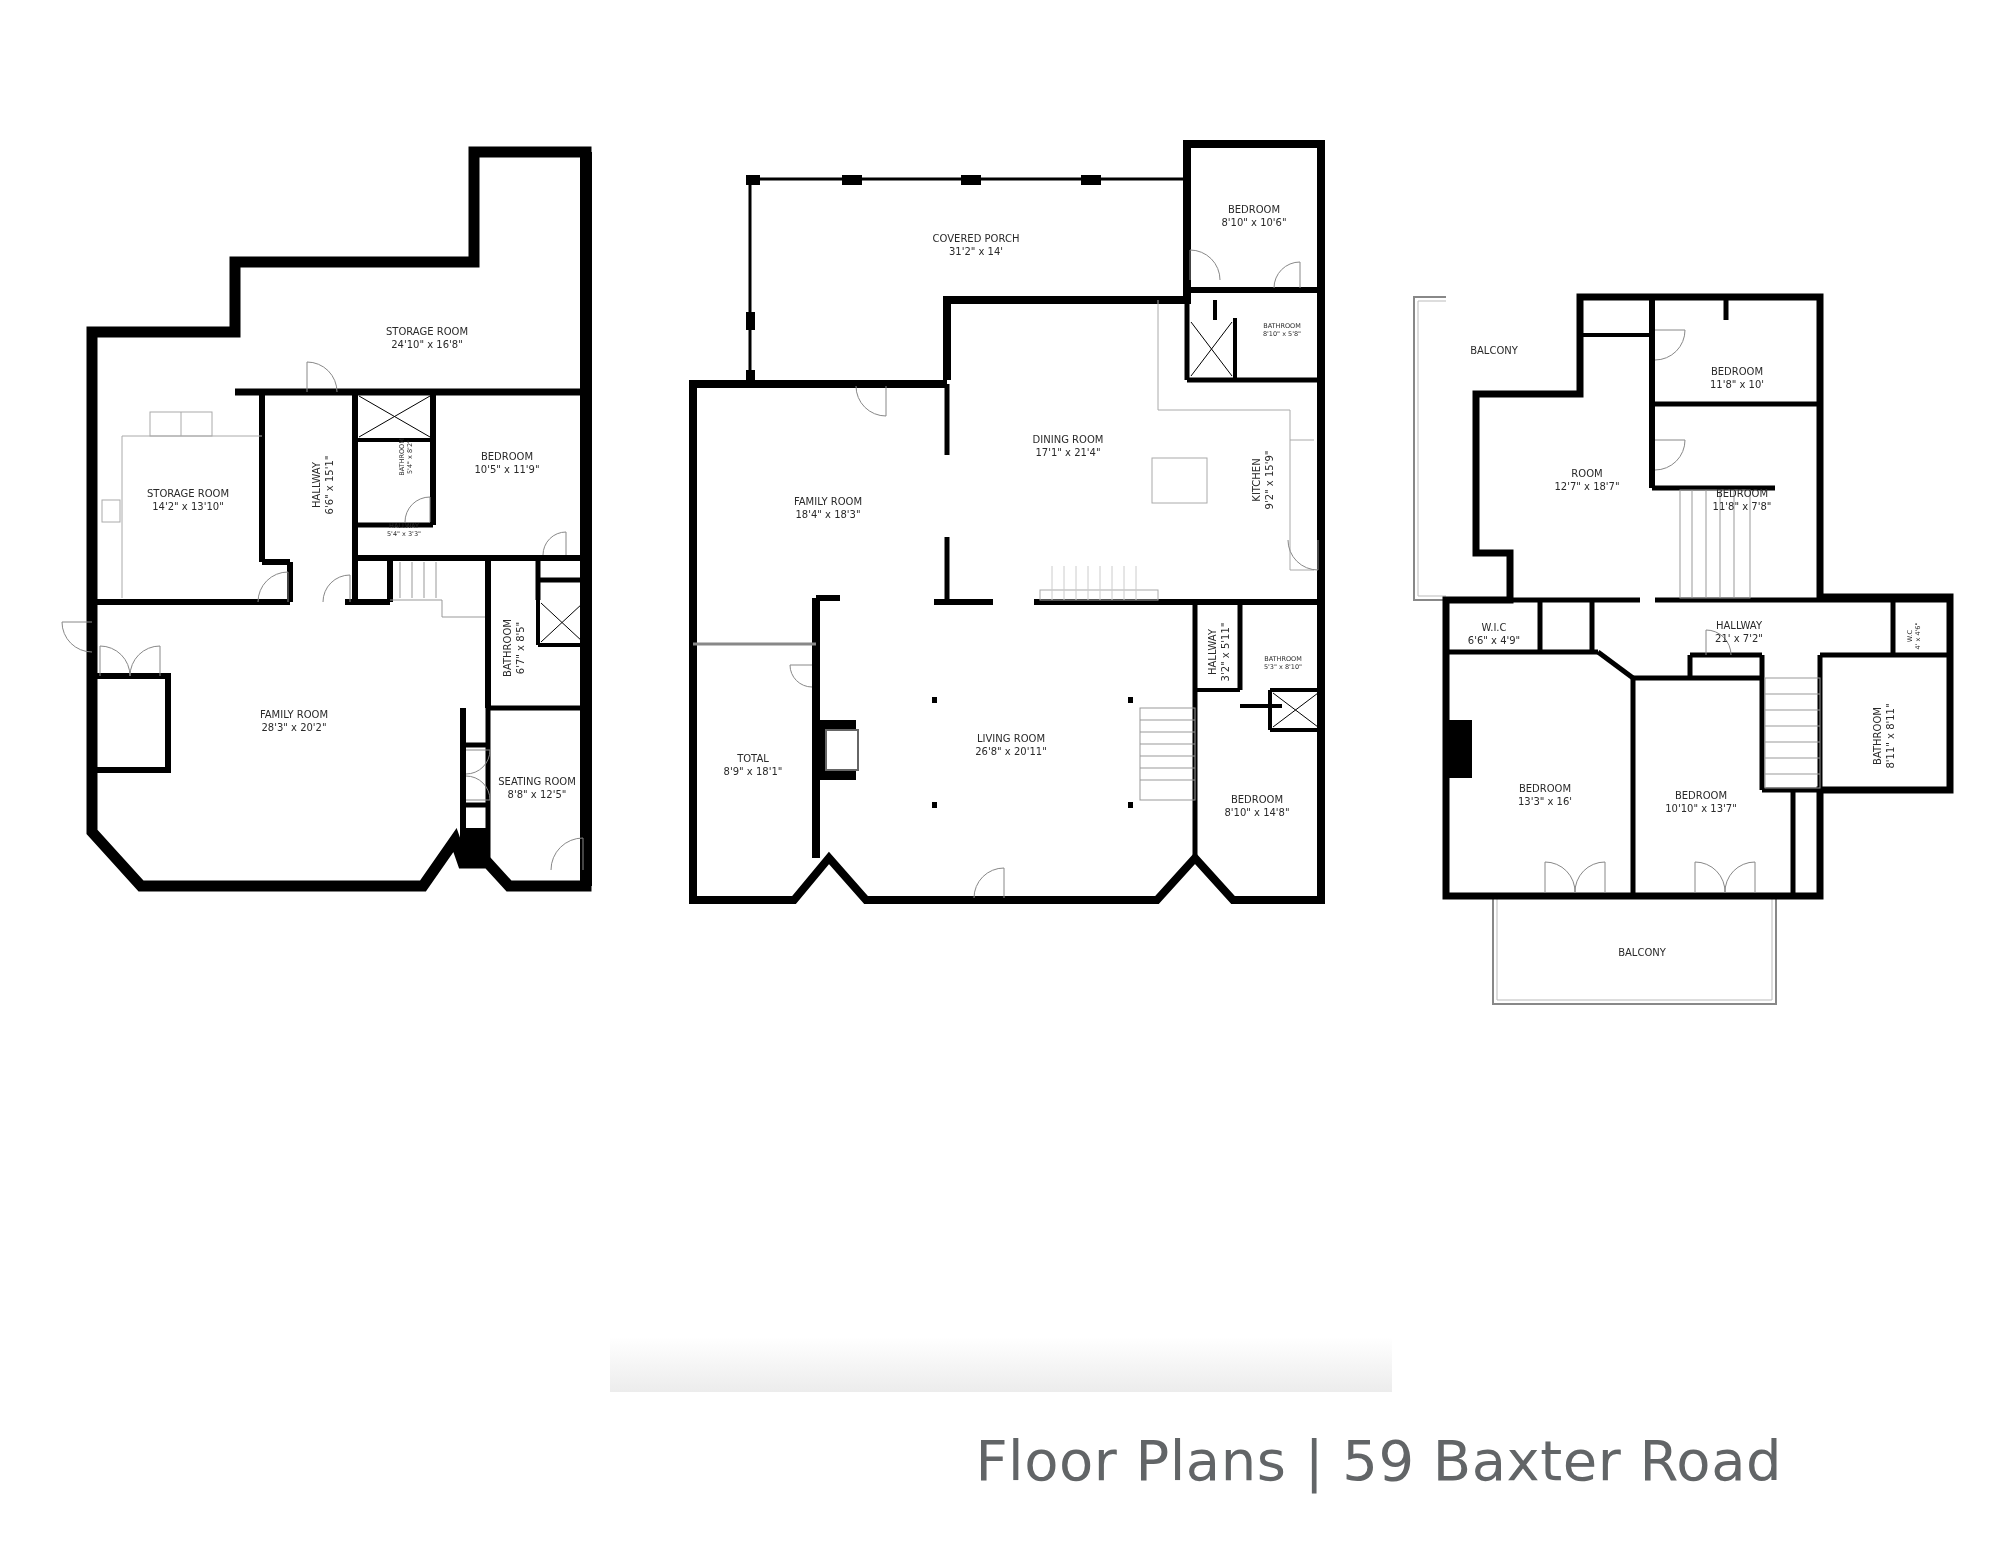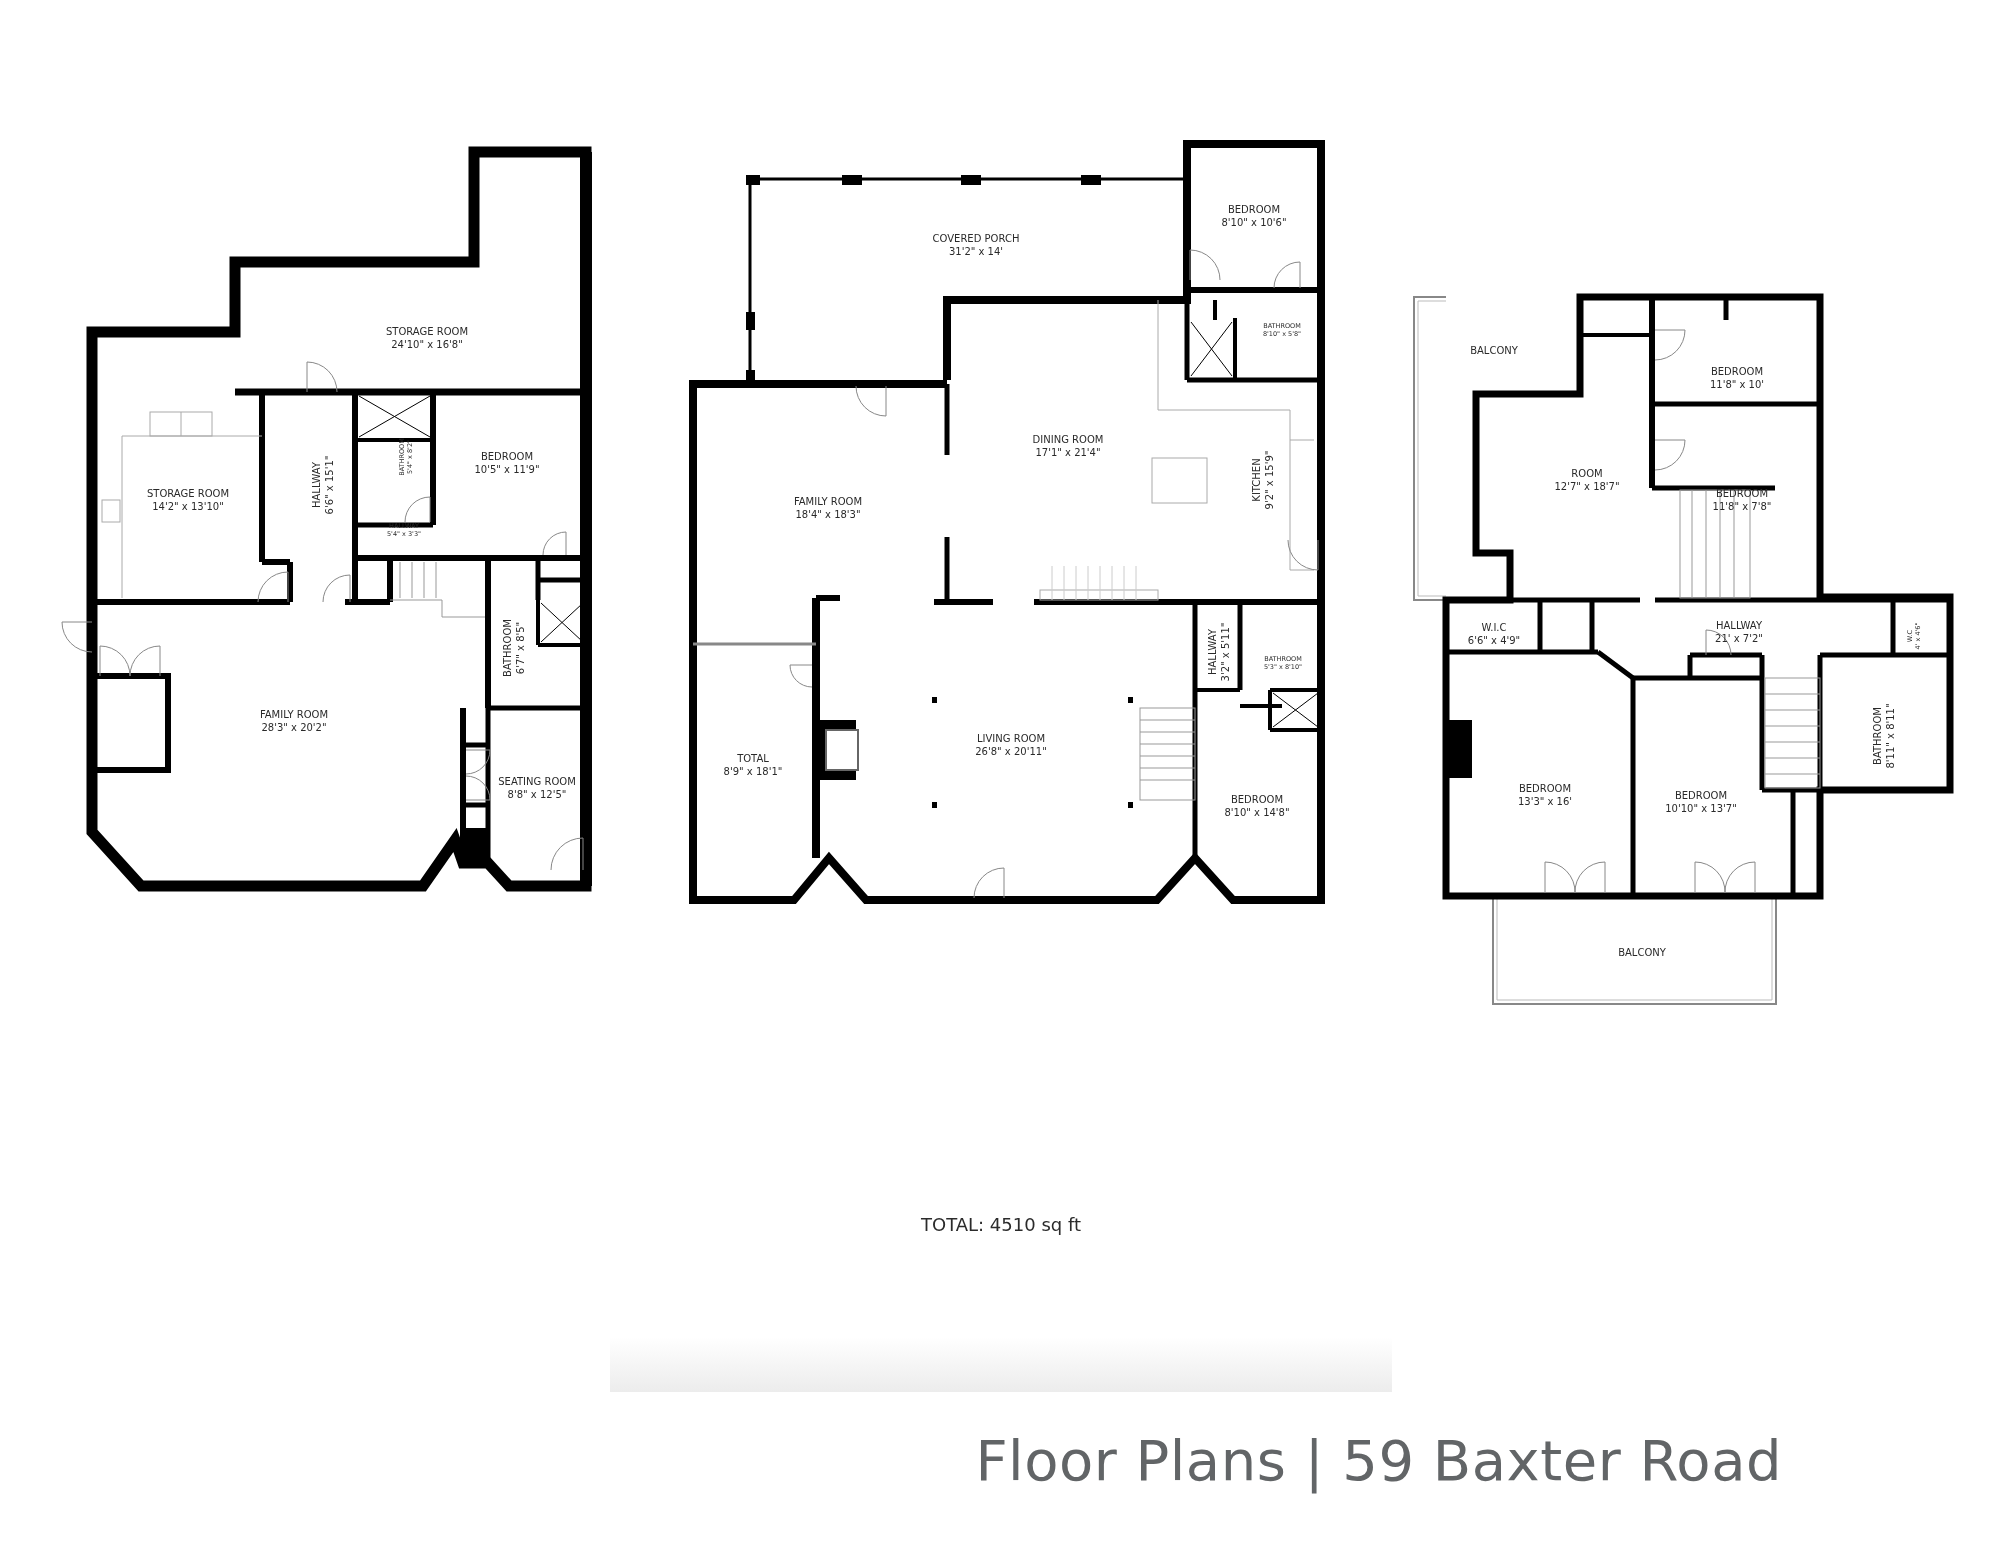--- a/index.html
+++ b/index.html
@@ -369,16 +369,15 @@
   </div>
 <div class="lbl vert" style="left:1884px;top:736px">
   <span>BATHROOM</span>
     <span>8'11" x 8'11"</span>
   </div>
 <div class="lbl" style="left:1642px;top:952px">
   <span>BALCONY</span>
   </div>
 
 <div class="area">
-  <div class="l">TOTAL: 4510 sq ft</div>
 </div>
 
 <div class="title">Floor Plans | 59 Baxter Road</div>
 
 </body></html>

